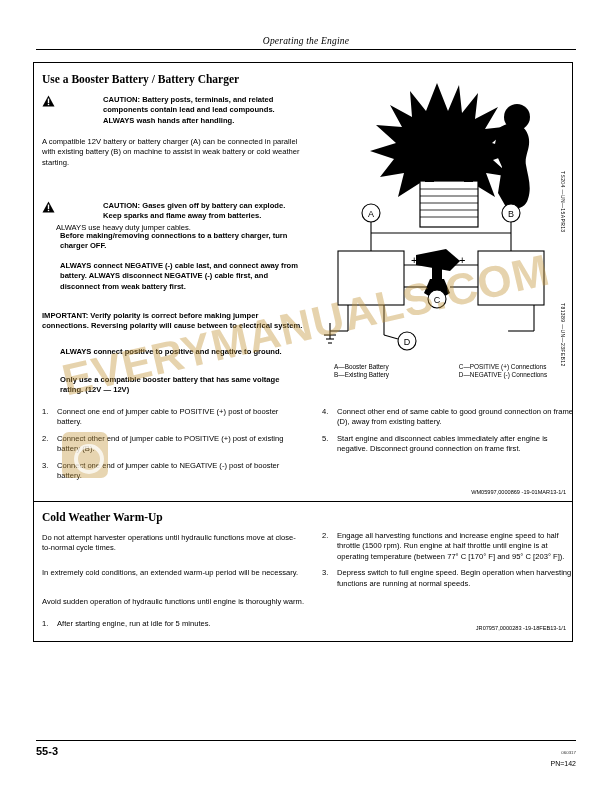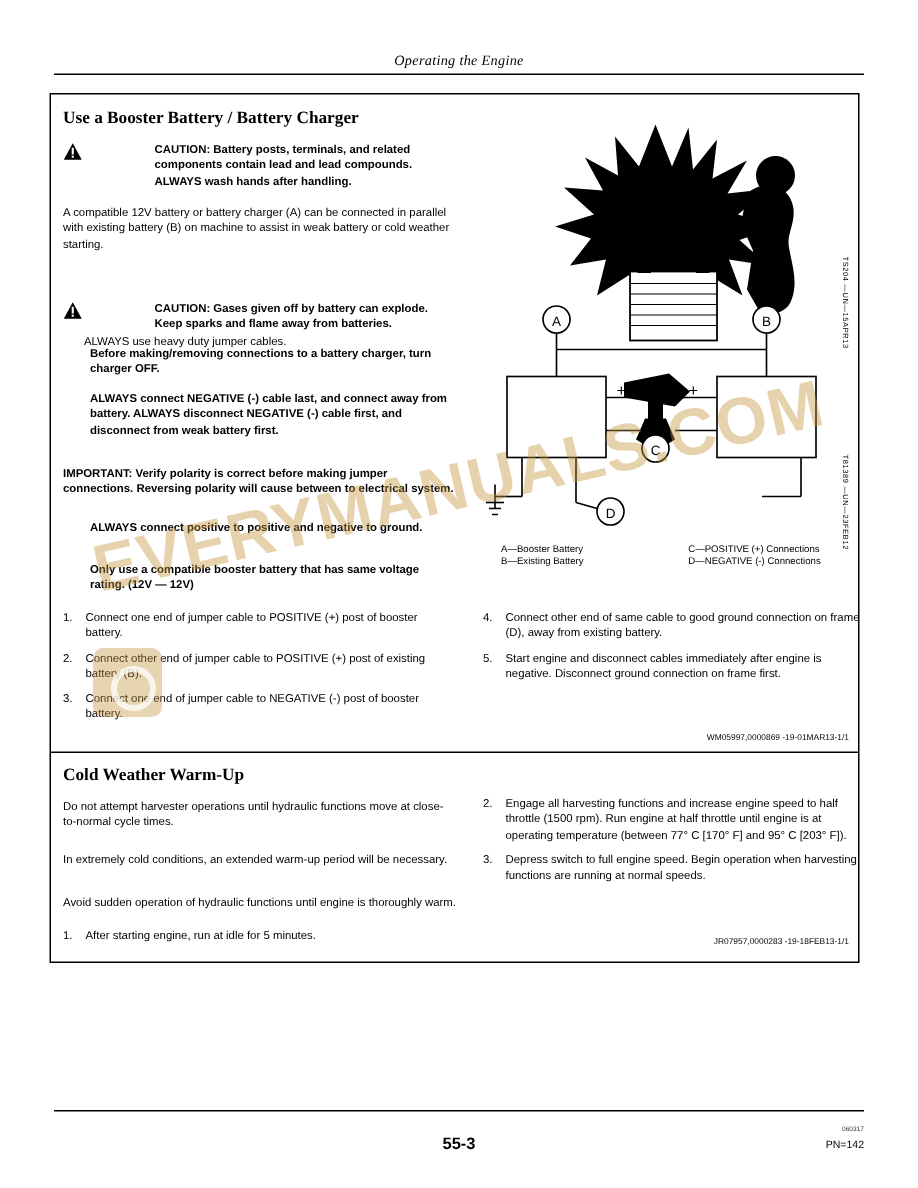--- a/index.html
+++ b/index.html
@@ -190,25 +190,25 @@
     position: absolute;
     left: 36px;
     top: 740px;
     width: 540px;
   }
   .footer .rule {
     border-bottom: 1px solid #000;
     width: 100%;
   }
   .footer .pagenum {
-    text-align: center;
+    text-align: left;
     font-family: "Liberation Sans", sans-serif;
     font-weight: bold;
     font-size: 11px;
-    margin-top: 16px;
+    margin-top: 4px;
   }
   .footer .pn {
     position: absolute;
     right: 0;
     top: 20px;
     font-family: "Liberation Sans", sans-serif;
     font-size: 7px;
   }
   .footer .tiny {
     position: absolute;

